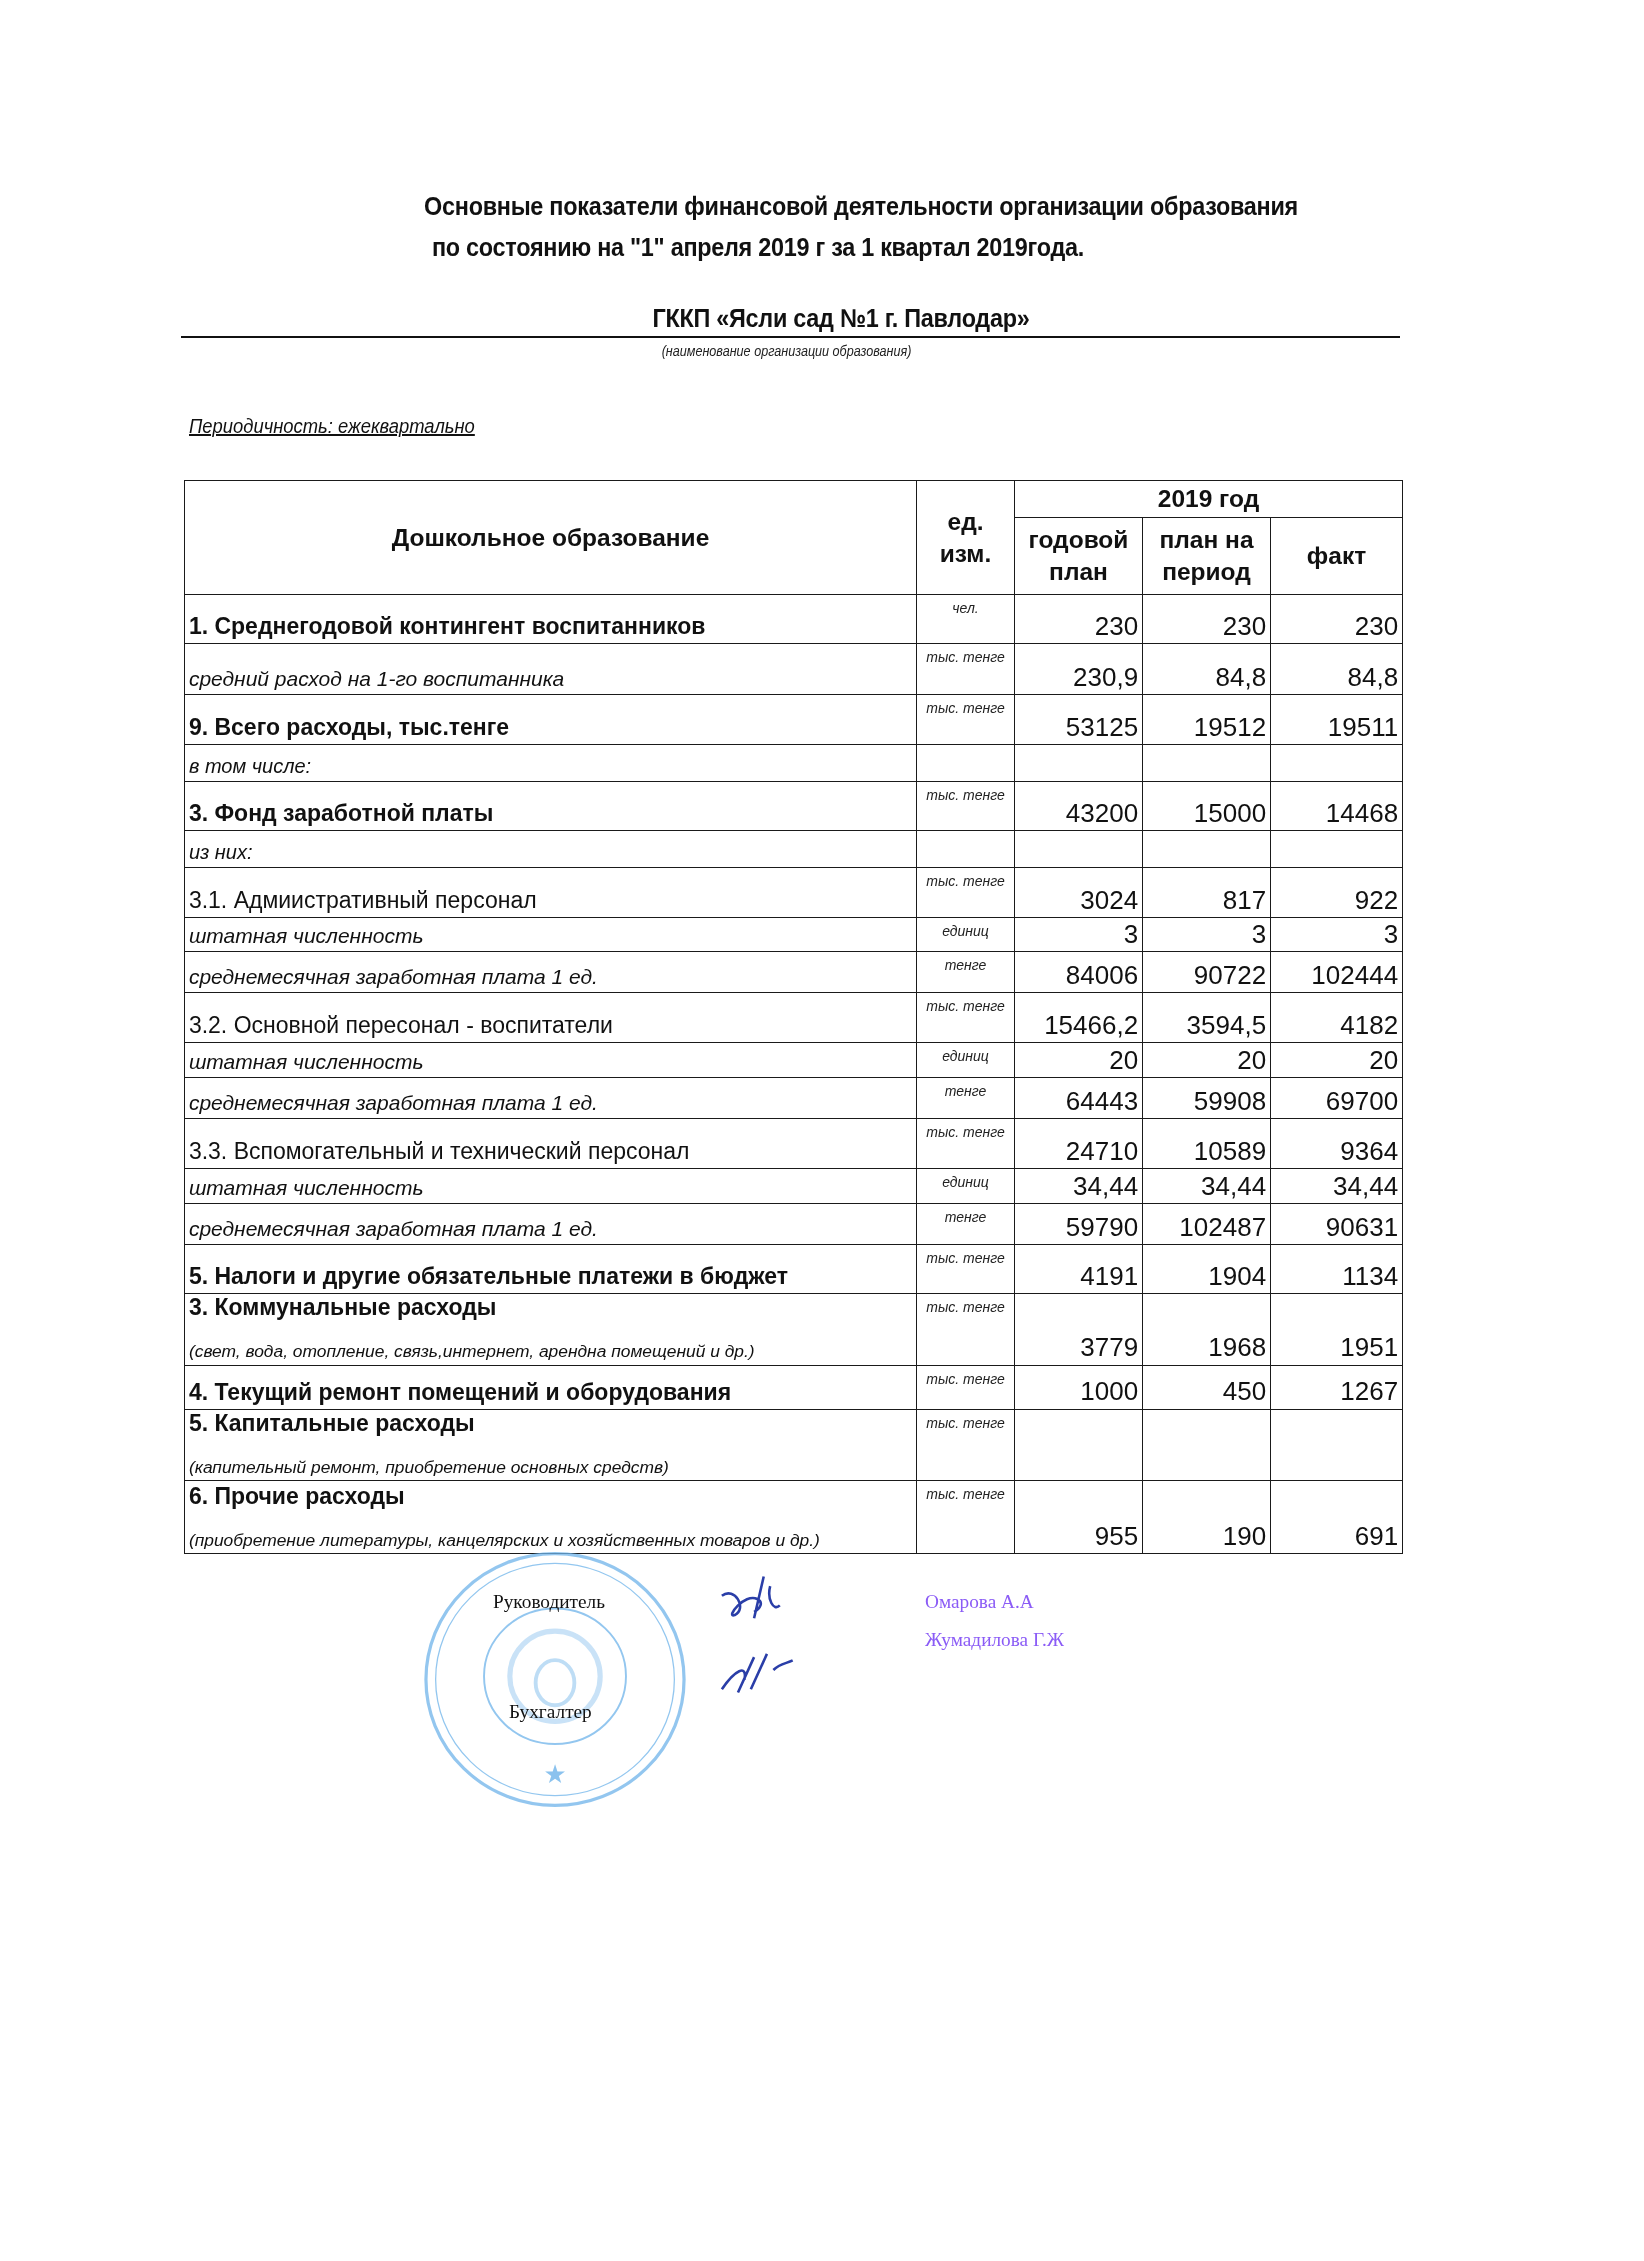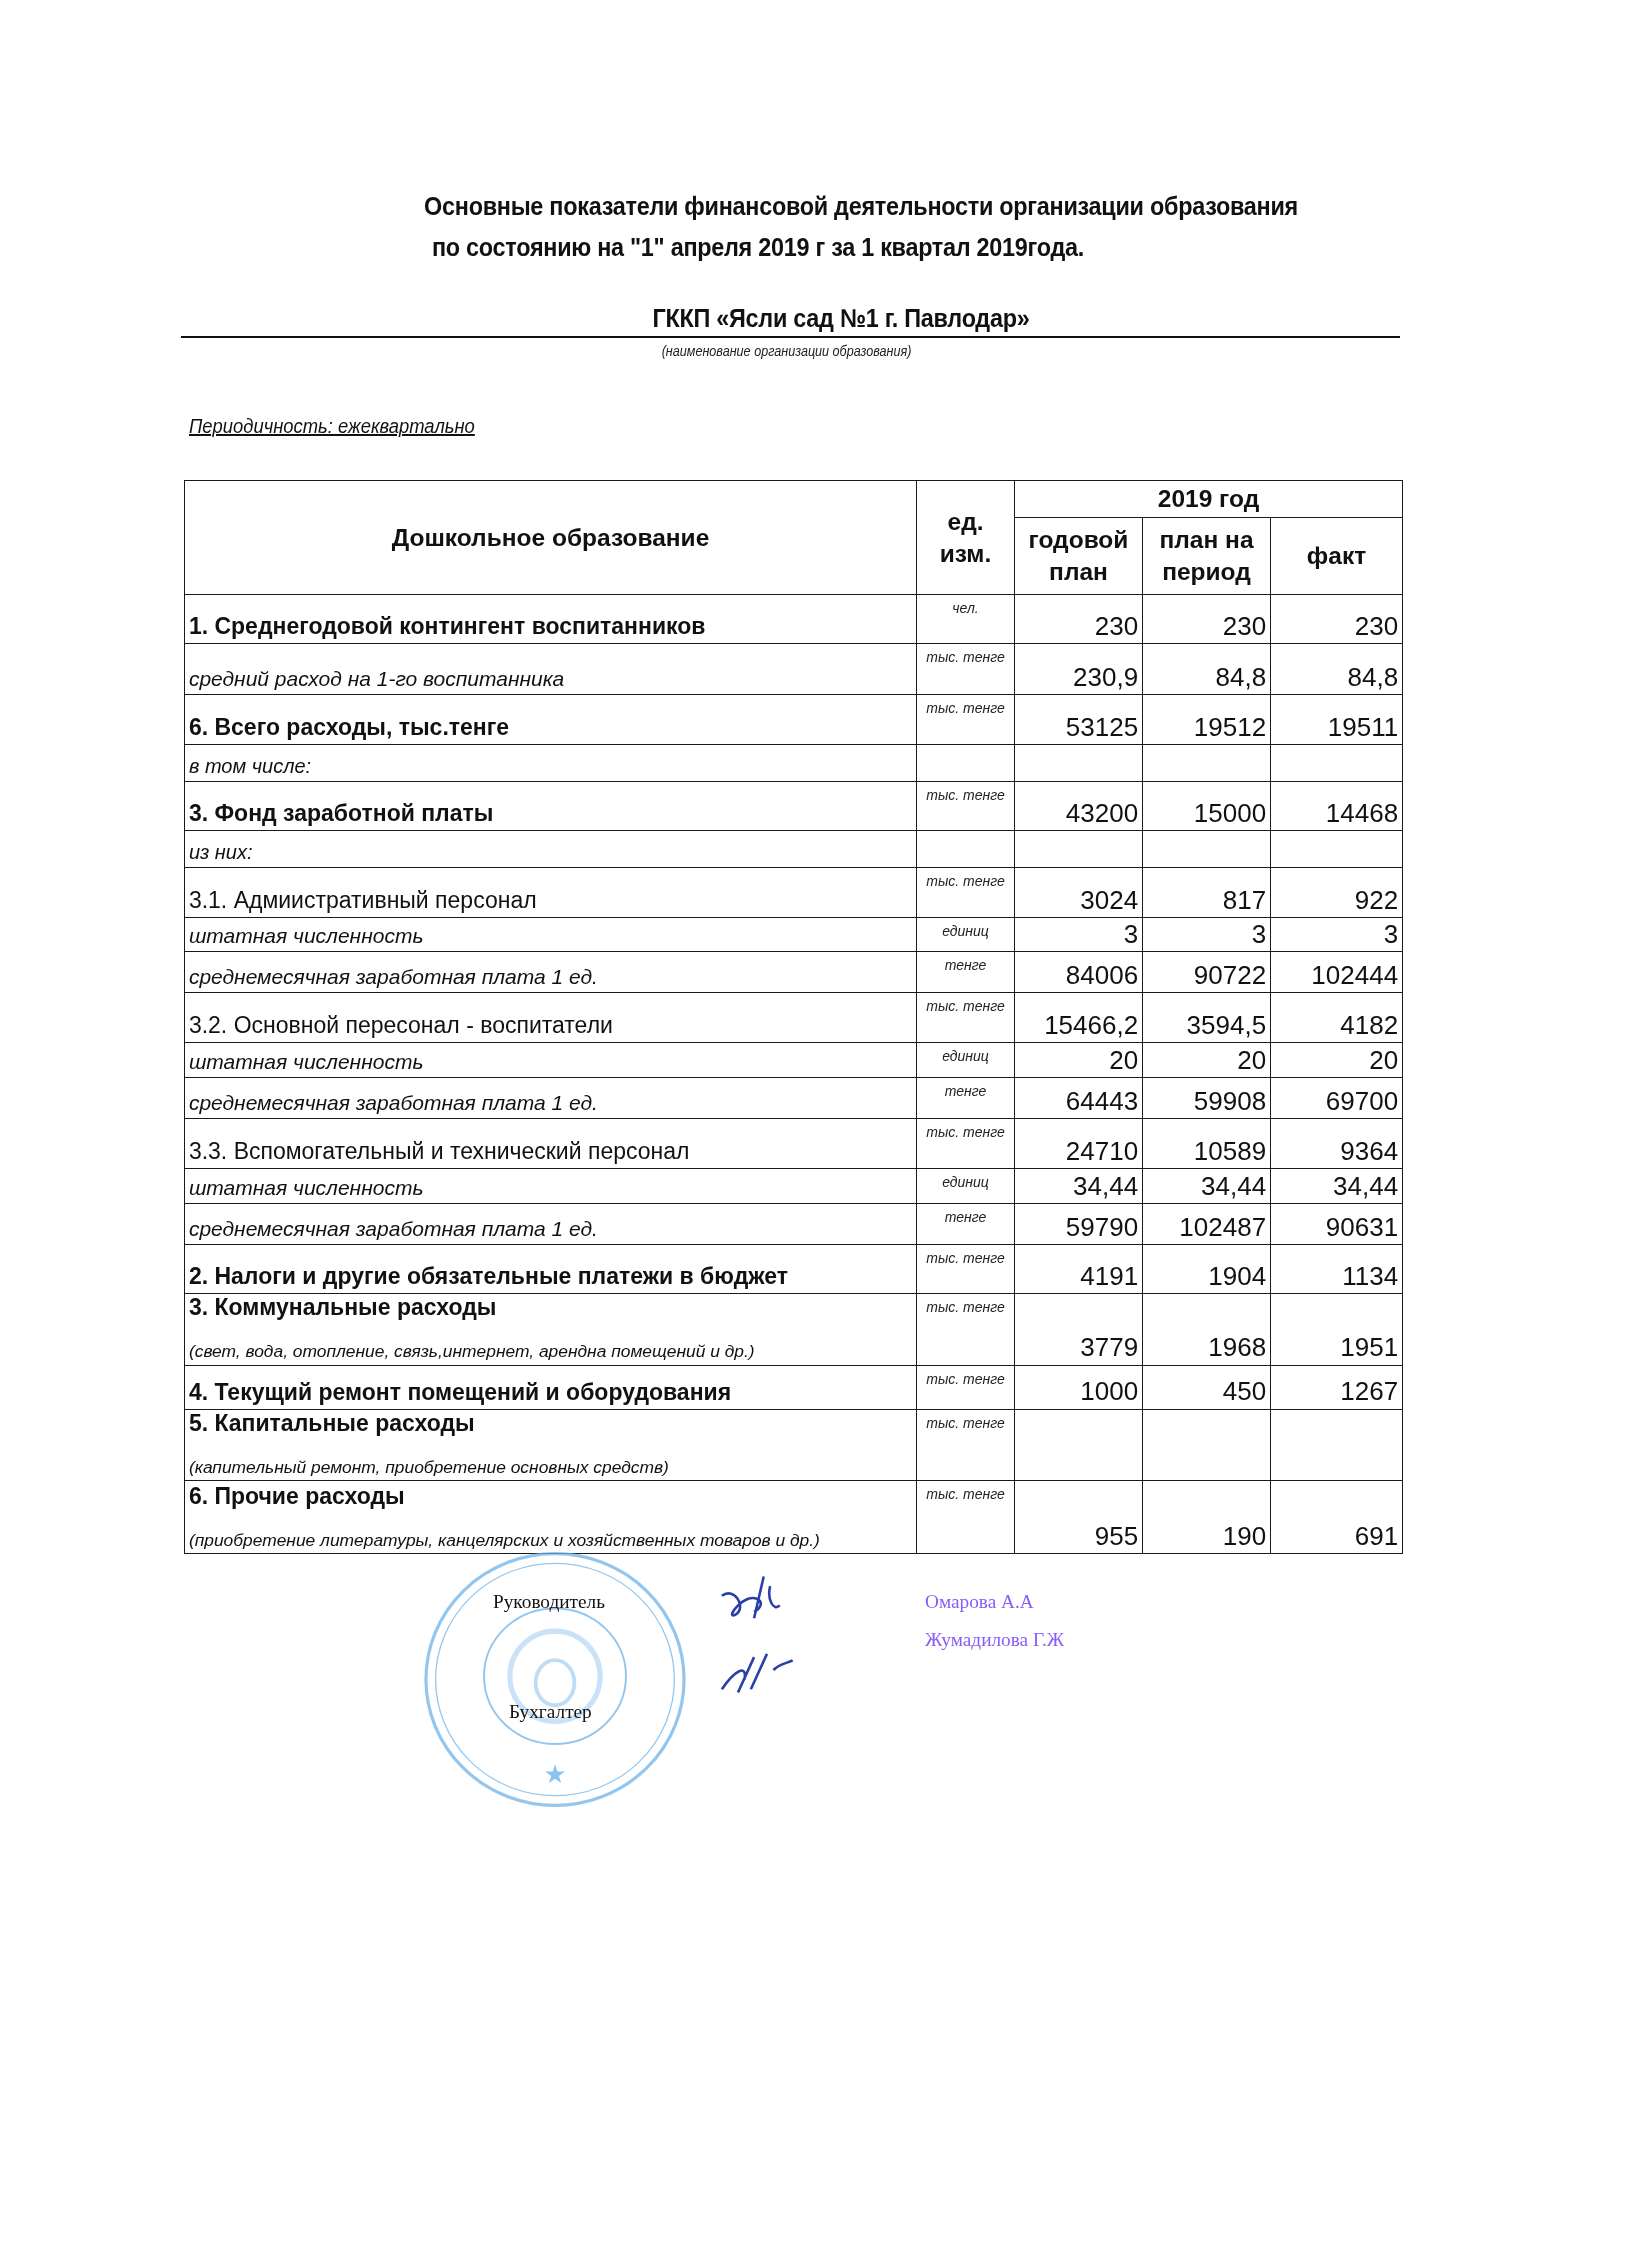--- a/index.html
+++ b/index.html
@@ -84,21 +84,21 @@
         <td class="num">230</td>
       </tr>
       <tr style="height: 51px;">
         <td class="lbl ital"><span>средний расход на 1-го воспитанника</span></td>
         <td class="unit">тыс. тенге</td>
         <td class="num">230,9</td>
         <td class="num">84,8</td>
         <td class="num">84,8</td>
       </tr>
       <tr style="height: 50px;">
-        <td class="lbl bold"><span>6. Всего расходы, тыс.тенге</span></td>
+        <td class="lbl bold"><span>9. Всего расходы, тыс.тенге</span></td>
         <td class="unit">тыс. тенге</td>
         <td class="num">53125</td>
         <td class="num">19512</td>
         <td class="num">19511</td>
       </tr>
       <tr style="height: 37px;">
         <td class="lbl small-ital"><span>в том числе:</span></td>
         <td class="unit"></td>
         <td class="num"></td>
         <td class="num"></td>
@@ -175,21 +175,21 @@
         <td class="num">34,44</td>
       </tr>
       <tr style="height: 41px;">
         <td class="lbl ital"><span>среднемесячная заработная плата 1 ед.</span></td>
         <td class="unit">тенге</td>
         <td class="num">59790</td>
         <td class="num">102487</td>
         <td class="num">90631</td>
       </tr>
       <tr style="height: 49px;">
-        <td class="lbl bold"><span>2. Налоги и другие обязательные платежи в бюджет</span></td>
+        <td class="lbl bold"><span>5. Налоги и другие обязательные платежи в бюджет</span></td>
         <td class="unit">тыс. тенге</td>
         <td class="num">4191</td>
         <td class="num">1904</td>
         <td class="num">1134</td>
       </tr>
       <tr style="height: 67px;">
         <td class="lbl bold"><span>3. Коммунальные расходы</span><span class="sub">(свет, вода, отопление, связь,интернет, арендна помещений и др.)</span></td>
         <td class="unit">тыс. тенге</td>
         <td class="num">3779</td>
         <td class="num">1968</td>

